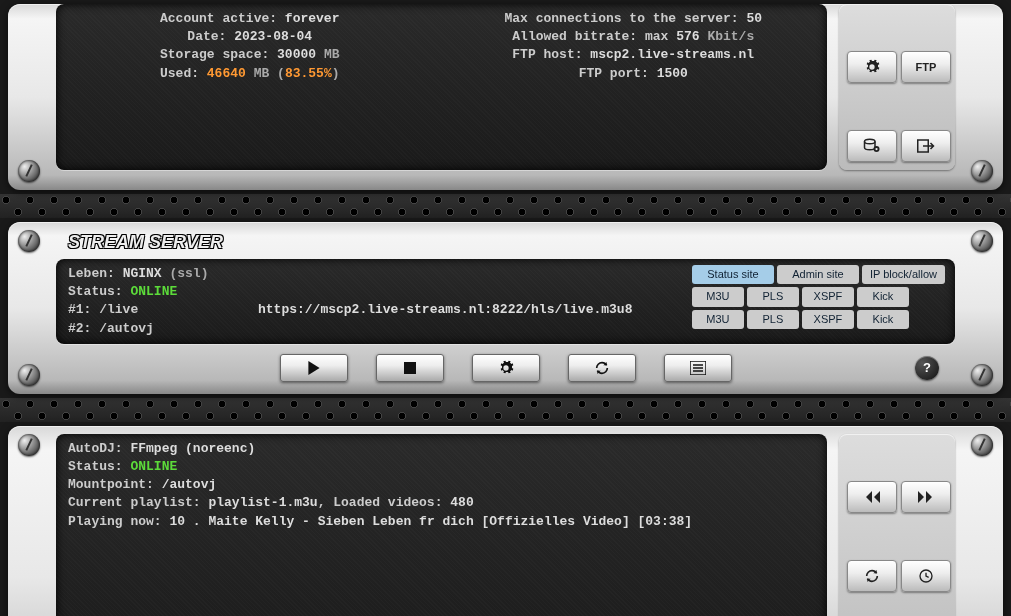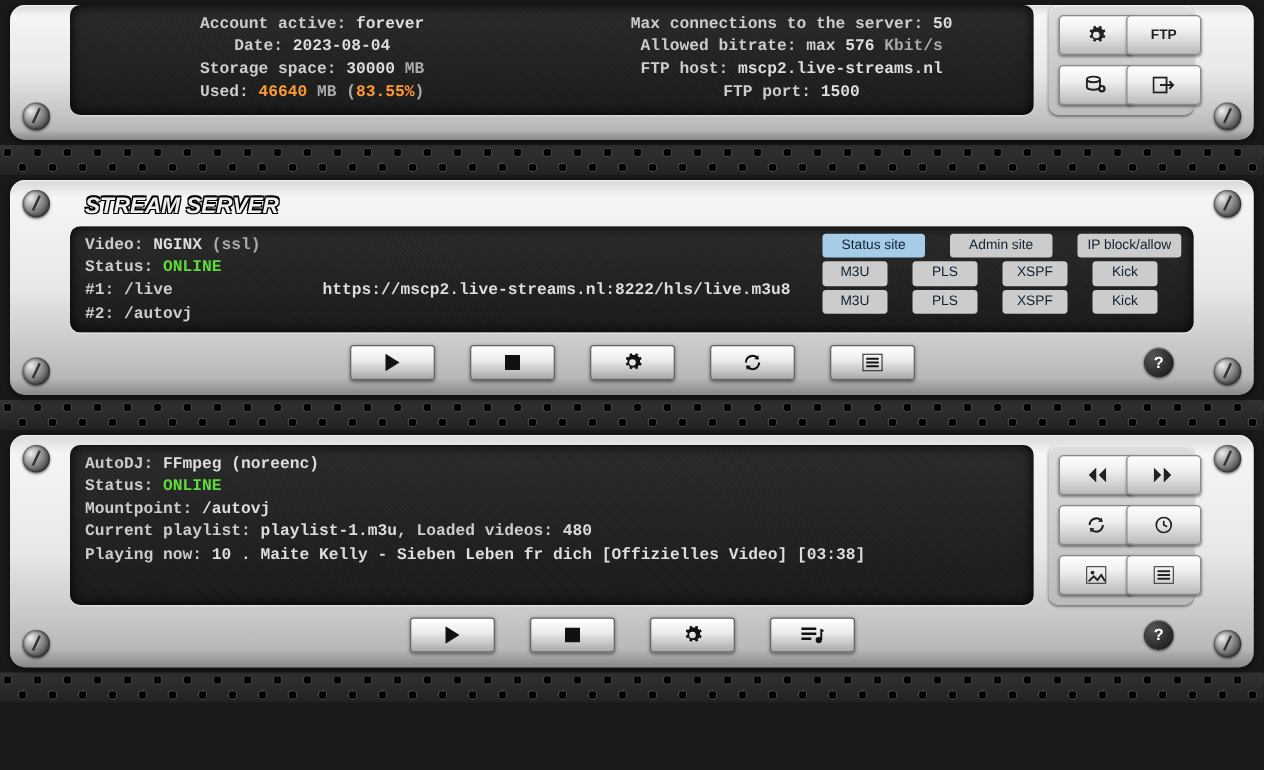--- a/index.html
+++ b/index.html
@@ -89,34 +89,35 @@
   grid-template-columns: 46px 46px;
   gap: 8px;
   background: linear-gradient(to bottom, #ddd, #bbb);
   border-radius: 8px;
   padding: 8px;
   box-shadow: inset 0 1px 0 rgba(255,255,255,0.6), 0 1px 2px rgba(0,0,0,0.4);
   align-self: flex-start;
 }
 .side-buttons.col3 { grid-template-columns: 46px 46px; }
 .sq-btn {
-  width: 60px;
+  width: 50px;
   height: 32px;
   background: linear-gradient(to bottom, #fff 0%, #eee 40%, #bbb 100%);
   border: 1px solid #888;
   border-radius: 4px;
   box-shadow: inset 0 1px 0 #fff, 0 1px 2px rgba(0,0,0,0.4);
   display: flex;
   align-items: center;
   justify-content: center;
   font-family: Arial,sans-serif;
   font-weight: bold;
   font-size: 11px;
   cursor: pointer;
   color: #222;
+  margin-top: 39px;
 }
 .control-bar {
   display: flex;
   justify-content: center;
   align-items: center;
   gap: 28px;
   padding-top: 10px;
   position: relative;
 }
 .ctrl-btn {
@@ -149,21 +150,21 @@
 }
 .pill-group {
   position: absolute;
   right: 10px;
   top: 6px;
   display: flex;
   flex-direction: column;
   gap: 3px;
   font-family: Arial, sans-serif;
 }
-.pill-row { display: flex; gap: 20px; }
+.pill-row { display: flex; gap: 3px; }
 .pill {
   font-size: 11px;
   padding: 2px 8px;
   border-radius: 3px;
   color: #123;
   text-align: center;
   cursor: pointer;
   min-width: 52px;
   font-weight: normal;
 }
@@ -247,21 +248,21 @@
           <div class="pill grey">XSPF</div>
           <div class="pill grey">Kick</div>
         </div>
         <div class="pill-row">
           <div class="pill grey">M3U</div>
           <div class="pill grey">PLS</div>
           <div class="pill grey">XSPF</div>
           <div class="pill grey">Kick</div>
         </div>
       </div>
-      <div class="row"><span>Video:</span> <span class="white">NGINX</span> <span class="muted">(ssl)</span></div>
+      <div class="row"><span>Leben:</span> <span class="white">NGINX</span> <span class="muted">(ssl)</span></div>
       <div class="row"><span>Status:</span> <span class="green">ONLINE</span></div>
       <div class="row mount-line">
           <span class="mount-label">#1: /live</span>
           <span class="white mount-url">https://mscp2.live-streams.nl:8222/hls/live.m3u8</span>
         </div>
       <div class="row mount-line">
           <span class="mount-label">#2: /autovj</span>
         </div>
     </div>
   </div>

